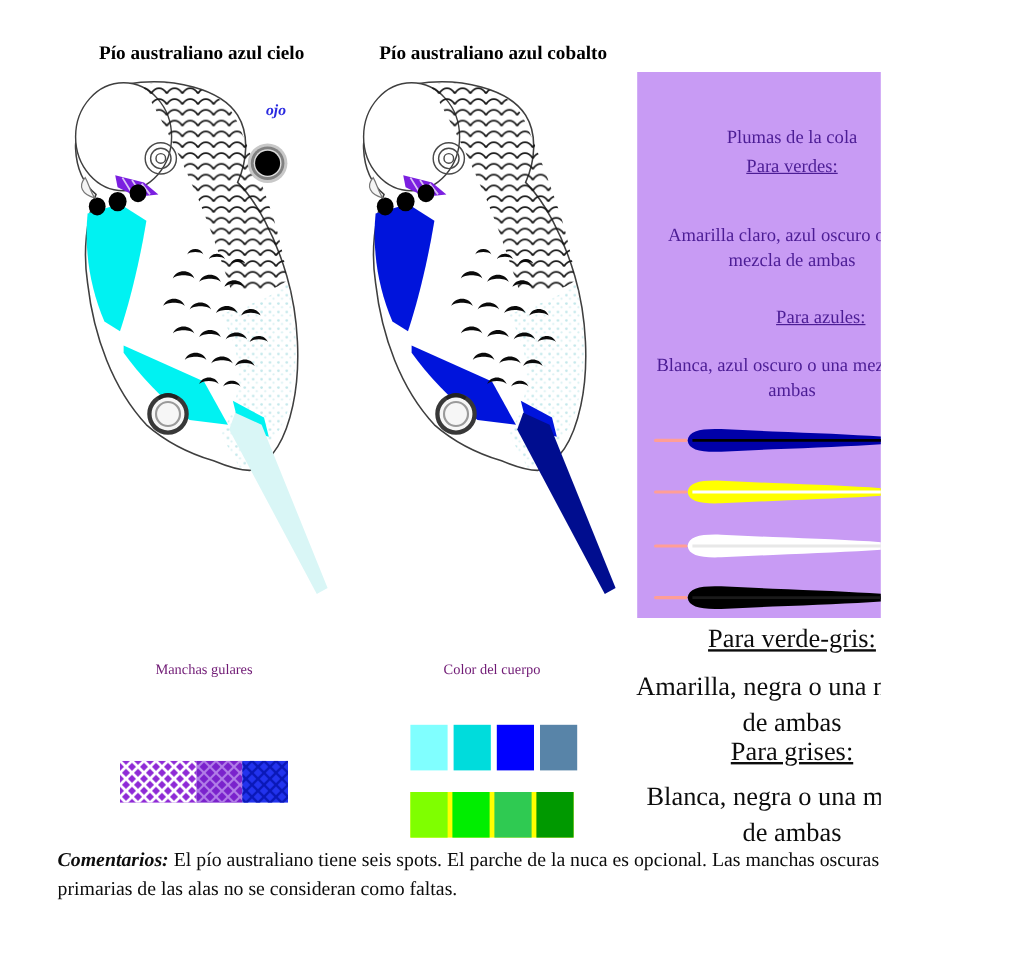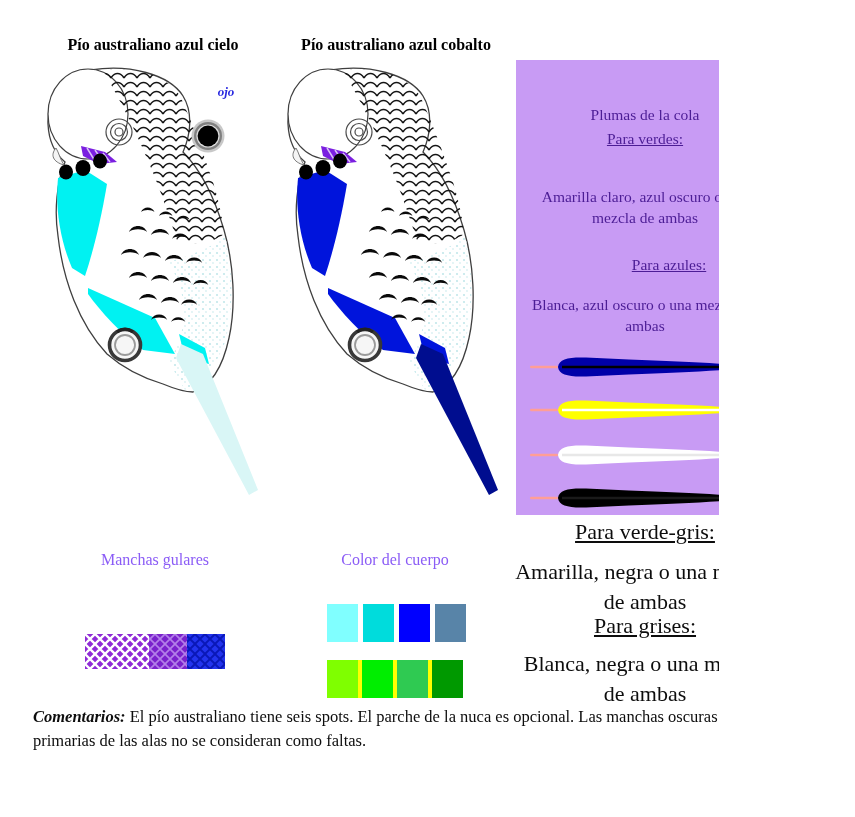--- a/index.html
+++ b/index.html
@@ -1,25 +1,25 @@
 <!DOCTYPE html>
 <html><head>
 <meta charset="utf-8">
 <style>
   html,body{margin:0;padding:0;}
   body{font-family:"Liberation Serif","DejaVu Serif",serif;background:#fff;}
-  .page{position:relative;width:719px;height:817px;background:#fff;overflow:hidden;}
+  .page{position:relative;width:719px;height:817px;background:#fff;overflow:hidden;margin-left:15px;}
   .abs{position:absolute;}
   .bird-title{font-weight:bold;font-size:16px;text-align:center;color:#000;}
   .panel{background:#C89BF4;}
   .panel-text{position:absolute;left:0;width:100%;text-align:center;font-size:15.5px;color:#4c1d95;line-height:1.38;}
   .panel-text.pad{padding:0 5px;width:calc(100% - 10px);}
   .heading{text-decoration:underline;}
   .side-text{position:absolute;text-align:center;font-size:22px;color:#0d0d0d;line-height:1.35;}
-  .swatch-label{font-size:16px;text-align:center;color:#8b5cf6;}
+  .swatch-label{font-size:12px;text-align:center;color:#701a75;}
   .swatch-row{display:flex;}
   .swatch{width:31px;height:38px;}
   .blue-row .swatch{margin-right:5px;}
   .green-row{gap:4px;padding:0;}
   .green-row .swatch{height:38px;}
   .comments{font-size:16.5px;line-height:1.45;color:#0d0d0d;}
   .comments b{font-weight:bold;font-style:italic;}
   .ojo-label{font-size:13px;font-weight:bold;font-style:italic;text-align:center;}
   svg{display:block;}
 </style>
@@ -145,21 +145,21 @@
     </g>
     <path d="M148,282 L170,292 L225,428 L216,433 L143,296 Z" fill="#000D8F"></path>
     <g>
       <circle cx="92" cy="283" r="15.5" fill="#F6F6F6" stroke-width="3.6" stroke="#383838"></circle>
       <circle cx="92" cy="283" r="10" fill="none" stroke="#9A9A9A" stroke-width="1.8"></circle>
       <path d="M84,270 q8,-6 16,0" fill="none" stroke="#222222" stroke-width="3"></path>
     </g>
     <path fill="#F5F5F5" stroke="#777777" stroke-width="1" d="M23,86 C17,93 20,100 31,103 C27,97 26,91 23,86 Z"></path>
   </svg>
 
-  <div class="abs ojo-label" style="left: 211px; top: 84px; width: 30px; color: rgb(41, 41, 224);">ojo</div>
+  <div class="abs ojo-label" style="left: 200px; top: 84px; width: 30px; color: rgb(41, 41, 224);">ojo</div>
   <svg class="abs" style="left:191px;top:119px;" width="34" height="34" viewBox="0 0 34 34">
     <circle cx="17" cy="17" r="16.5" fill="#C8C8C8"></circle>
     <circle cx="17" cy="17" r="14" fill="#808080"></circle>
     <circle cx="17" cy="17" r="11.6" fill="#DCDCDC"></circle>
     <circle cx="17" cy="17" r="10.4" fill="#000000"></circle>
   </svg>
 
   <div class="abs panel" style="left: 516px; top: 60px; width: 258px; height: 455px; background: rgb(200, 155, 244);">
     <div class="panel-text" style="top:44px;">Plumas de la cola</div>
     <div class="panel-text" style="top:68px;"><span class="heading">Para verdes:</span></div>

